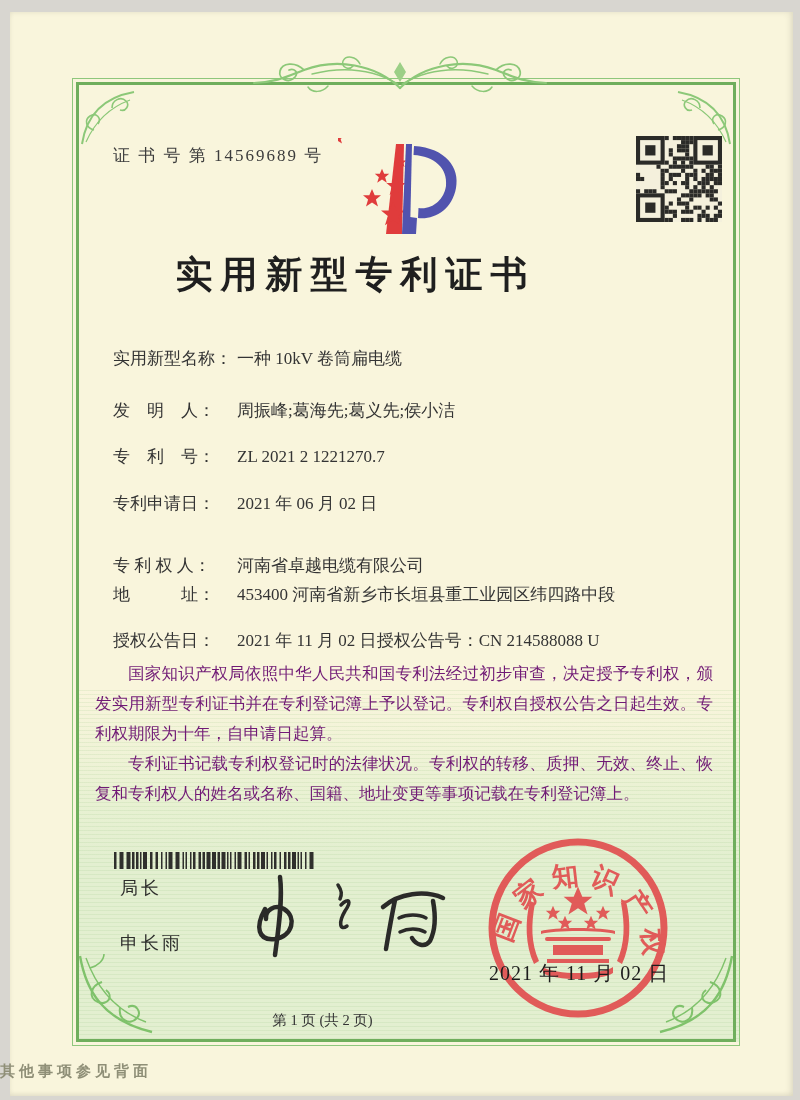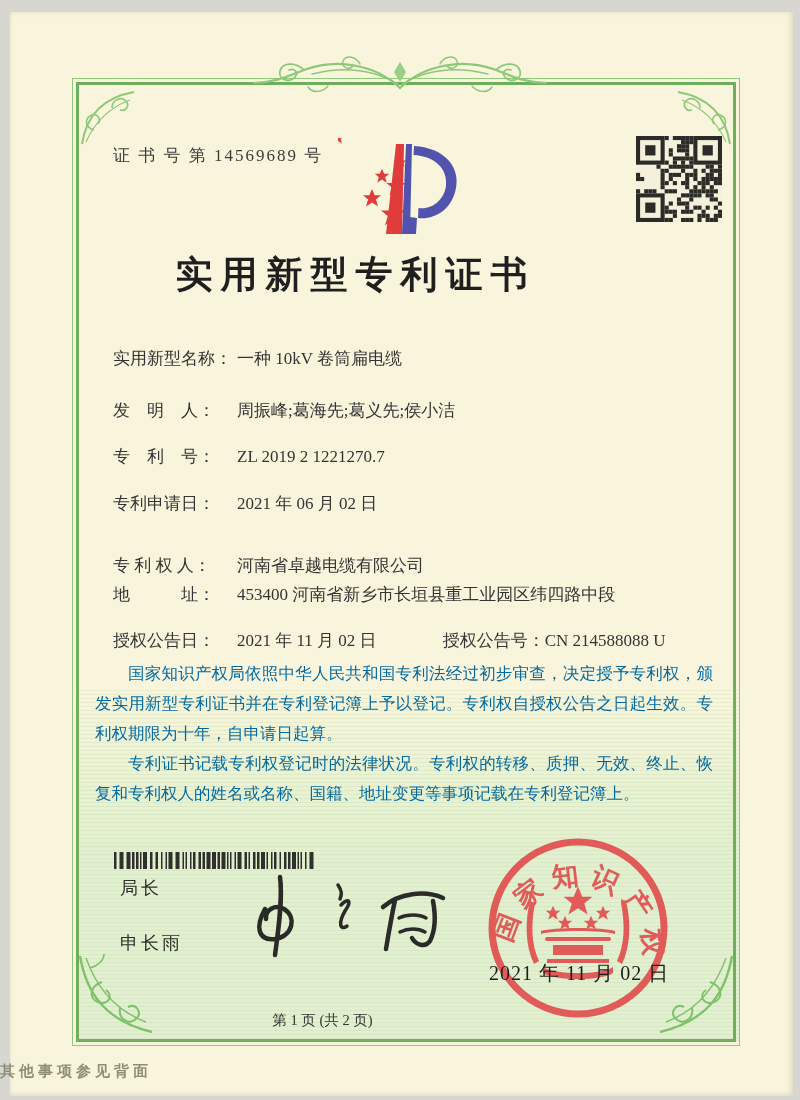--- a/index.html
+++ b/index.html
@@ -36,25 +36,25 @@
   .orn { position:absolute; pointer-events:none; }
   .abs { position:absolute; z-index:2; }
 
   .cert-no { left:113px; top:144px; font-size:17px; color:#3c3c3c; letter-spacing:2px; }
 
   .title { left:0; top:250px; width:711px; text-align:center;
     font-size:37px; font-weight:bold; color:#1f1f1f; letter-spacing:8px; }
 
   .field { left:113px; font-size:17px; color:#343434; white-space:nowrap; }
   .field .lab { display:inline-block; width:124px; }
-  .field .lab2 { display:inline-block; margin-left:66px; }
+  .field .lab2 { display:inline-block; }
   .f0{top:347px}.f1{top:399px}.f2{top:445px}.f3{top:492px}.f4{top:554px}.f5{top:583px}.f6{top:629px}
 
   .paras { left:95px; top:659px; width:618px; font-size:16.5px; line-height:30px;
-    color:#0369a1; text-align:justify; }
+    color:#701a75; text-align:justify; }
   .paras p { text-indent:2em; }
 
   .barcode { left:114px; top:852px; }
   .sig-label { left:120px; font-size:18px; color:#2e2e2c;
     font-family:"Liberation Sans","DejaVu Sans",sans-serif; letter-spacing:3px; }
   .sl1{top:876px}.sl2{top:931px}
   .signature { left:235px; top:865px; }
 
   .seal { left:483px; top:833px; opacity:.92; }
   .seal-date { left:489px; top:960px; font-size:20px; color:#1c1c1c; letter-spacing:1px; z-index:3; }
@@ -301,21 +301,21 @@
 
 <div class="abs title">实用新型专利证书</div>
 
 <div class="abs field f0">
   <span class="lab">实用新型名称：</span><span>一种 10kV 卷筒扁电缆</span>
 </div>
 <div class="abs field f1">
   <span class="lab">发　明　人：</span><span>周振峰;葛海先;葛义先;侯小洁</span>
 </div>
 <div class="abs field f2">
-  <span class="lab">专　利　号：</span><span>ZL 2019 2 1221270.7</span>
+  <span class="lab">专　利　号：</span><span>ZL 2021 2 1221270.7</span>
 </div>
 <div class="abs field f3">
   <span class="lab">专利申请日：</span><span>2021 年 06 月 02 日</span>
 </div>
 <div class="abs field f4">
   <span class="lab">专 利 权 人：</span><span>河南省卓越电缆有限公司</span>
 </div>
 <div class="abs field f5">
   <span class="lab">地　　　址：</span><span>453400 河南省新乡市长垣县重工业园区纬四路中段</span>
 </div>

